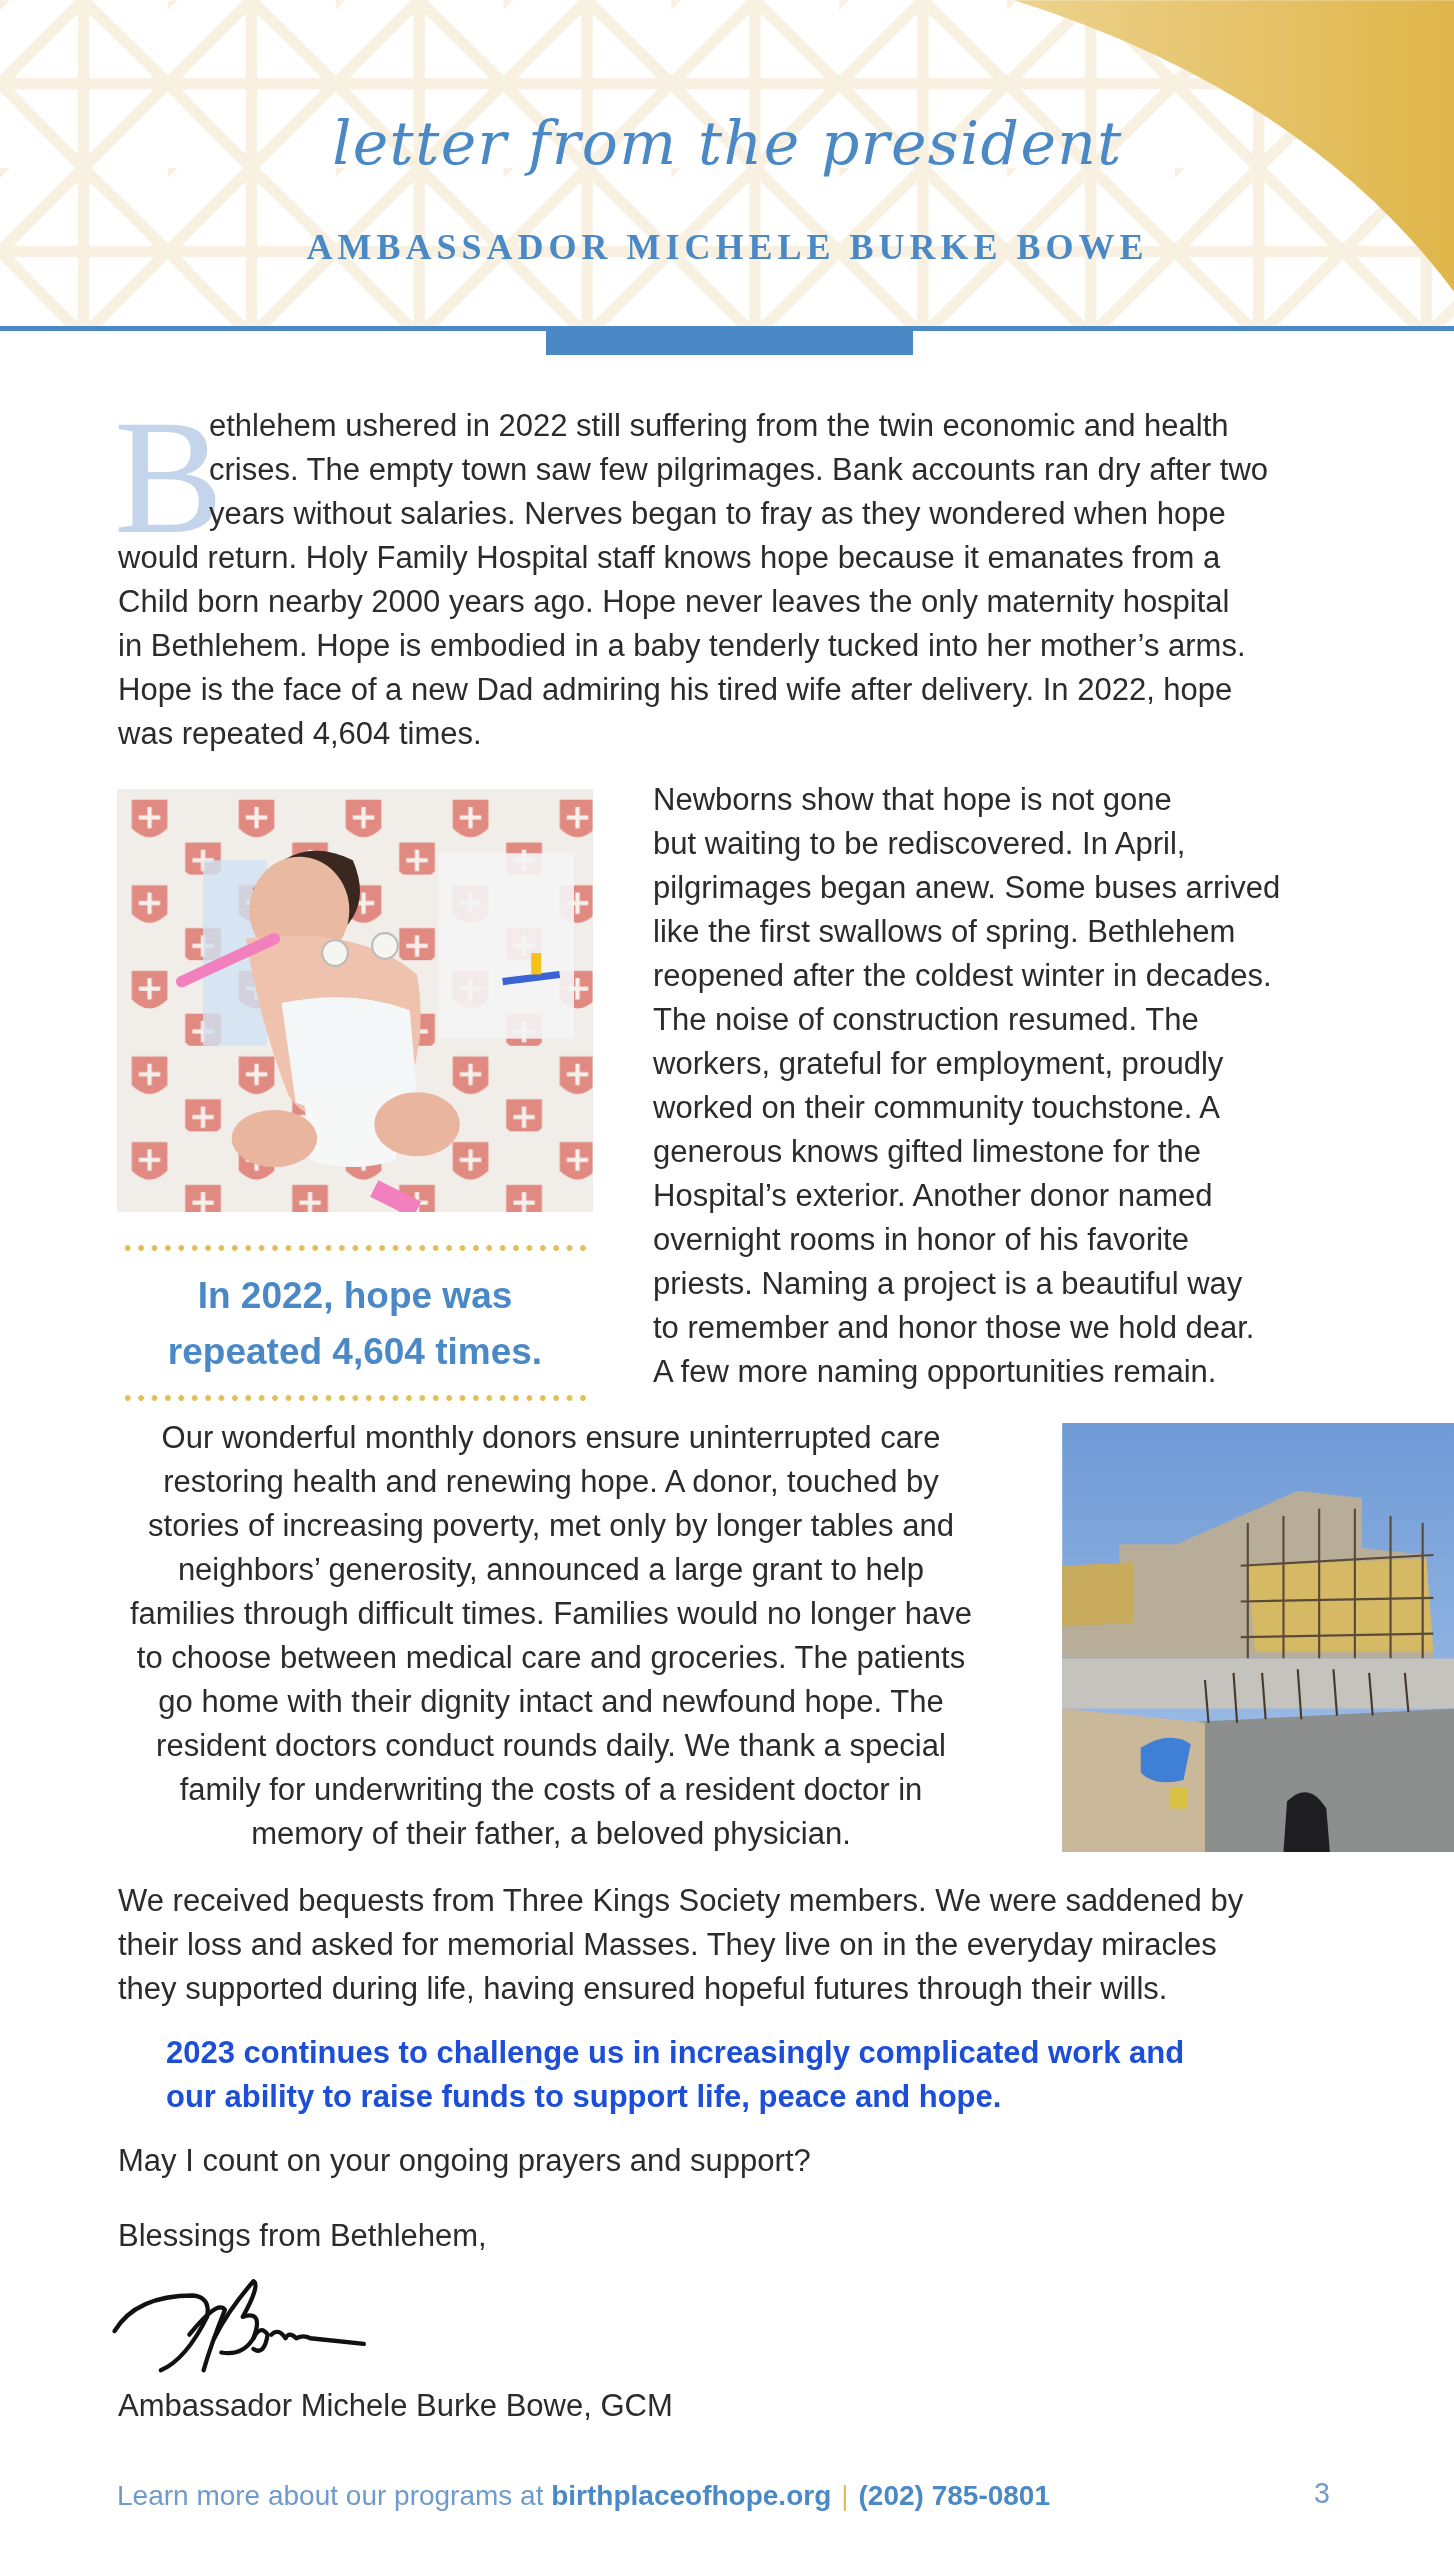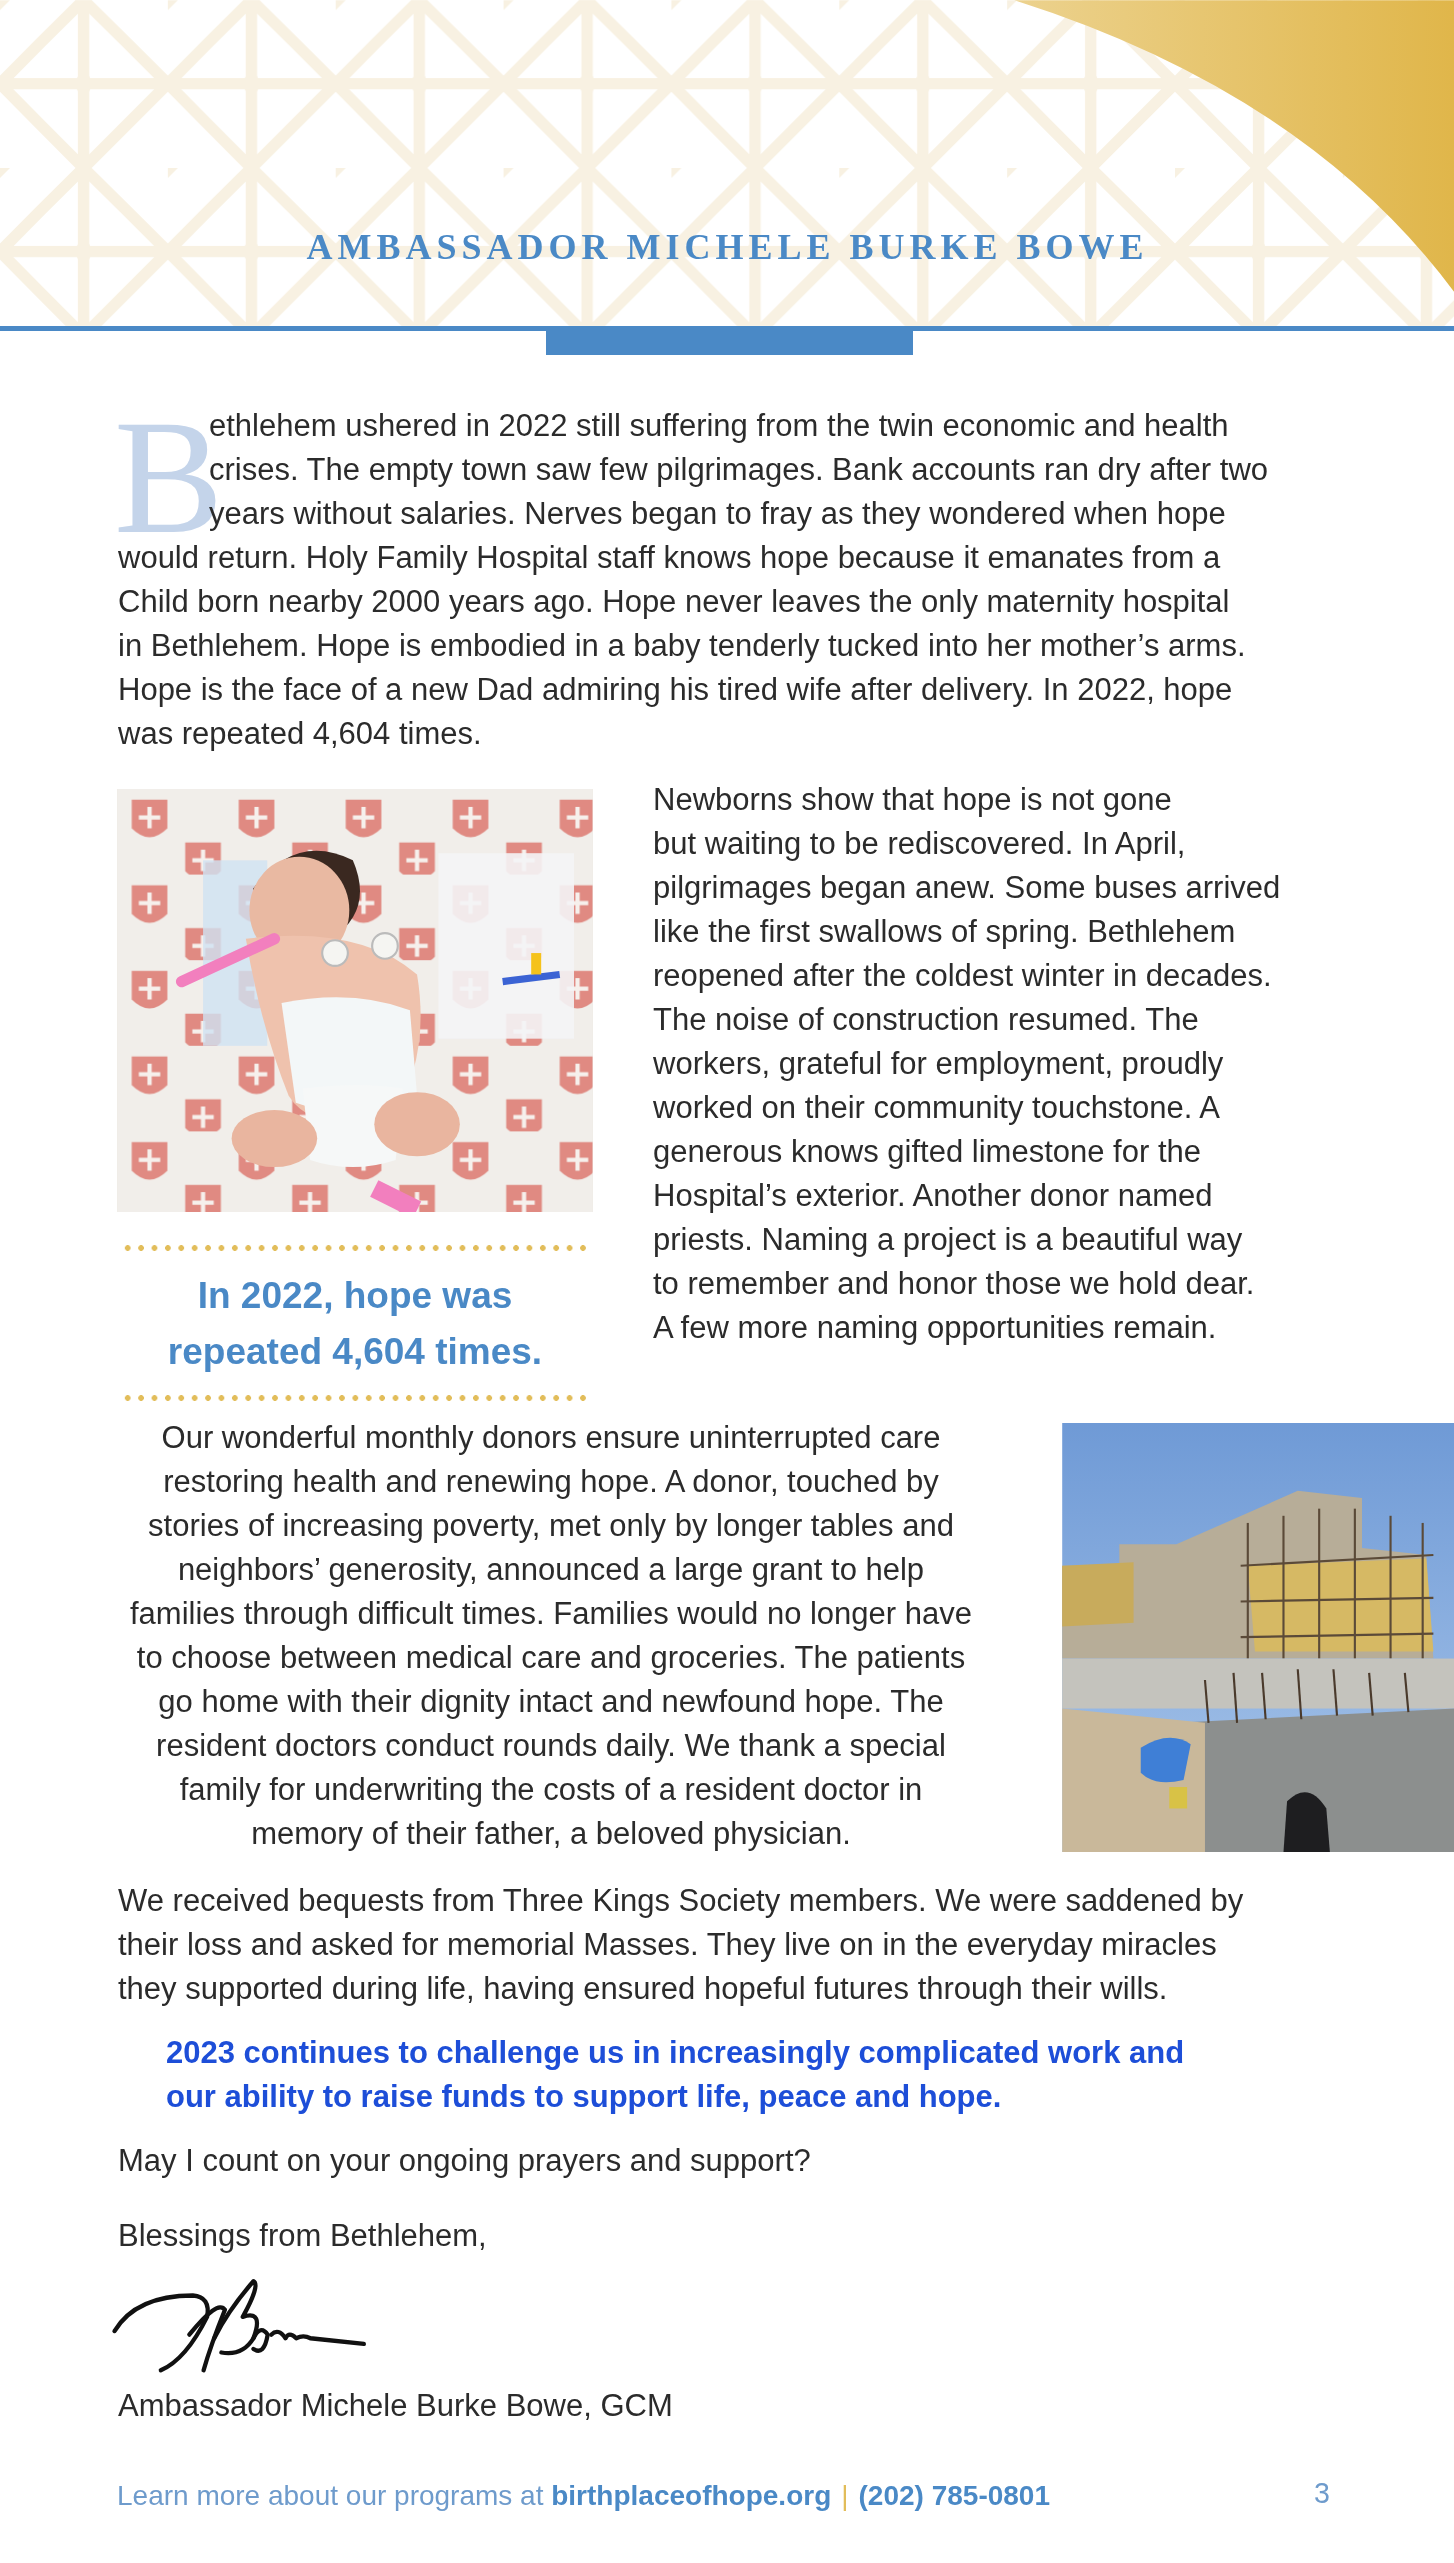--- a/index.html
+++ b/index.html
@@ -73,20 +73,21 @@
       <linearGradient id="goldgrad" x1="0" y1="0" x2="1" y2="0">
         <stop offset="0" stop-color="#ecd28e"></stop>
         <stop offset="1" stop-color="#e0b64a"></stop>
       </linearGradient>
     </defs>
     <rect width="2037" height="456" fill="url(#lat)"></rect>
   </svg>
   <svg class="arc" width="1455" height="326" viewBox="0 0 2037 456">
     <path d="M1420,0 Q1830,130 2037,410 L2037,0 Z" fill="url(#goldgrad)"></path>
   </svg>
+  <div class="kicker">letter from the president</div>
   <div class="title">AMBASSADOR MICHELE BURKE BOWE</div>
 </div>
 <div class="rule"></div>
 <div class="rule-tab"></div>
 
 <div class="dropcap">B</div>
 <div class="block text" style="left:118px; top:404px;">
   <span class="line" style="padding-left:91px">ethlehem ushered in 2022 still suffering from the twin economic and health</span>
   <span class="line" style="padding-left:91px">crises. The empty town saw few pilgrimages. Bank accounts ran dry after two</span>
   <span class="line" style="padding-left:91px">years without salaries. Nerves began to fray as they wondered when hope</span>
@@ -138,20 +139,21 @@
   <span class="line">Newborns show that hope is not gone</span>
   <span class="line">but waiting to be rediscovered. In April,</span>
   <span class="line">pilgrimages began anew. Some buses arrived</span>
   <span class="line">like the first swallows of spring. Bethlehem</span>
   <span class="line">reopened after the coldest winter in decades.</span>
   <span class="line">The noise of construction resumed. The</span>
   <span class="line">workers, grateful for employment, proudly</span>
   <span class="line">worked on their community touchstone. A</span>
   <span class="line">generous knows gifted limestone for the</span>
   <span class="line">Hospital’s exterior. Another donor named</span>
+  <span class="line">overnight rooms in honor of his favorite</span>
   <span class="line">priests. Naming a project is a beautiful way</span>
   <span class="line">to remember and honor those we hold dear.</span>
   <span class="line">A few more naming opportunities remain.</span>
 </div>
 
 <div class="block text" style="left:130px; top:1416px;text-align:center;">
   <span class="line">Our wonderful monthly donors ensure uninterrupted care</span>
   <span class="line">restoring health and renewing hope. A donor, touched by</span>
   <span class="line">stories of increasing poverty, met only by longer tables and</span>
   <span class="line">neighbors’ generosity, announced a large grant to help</span>

